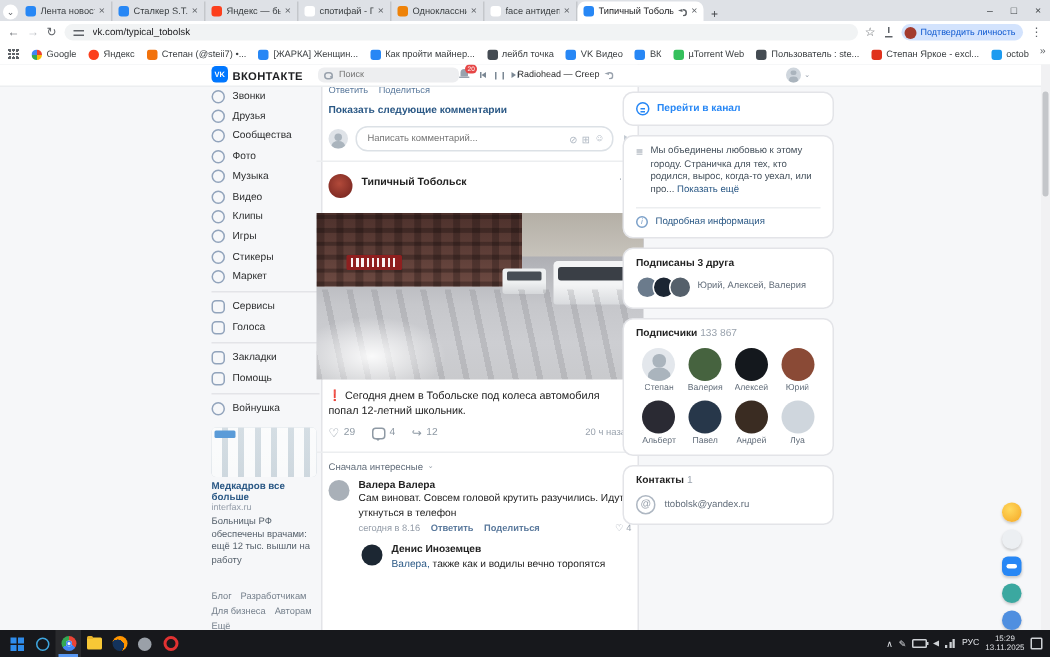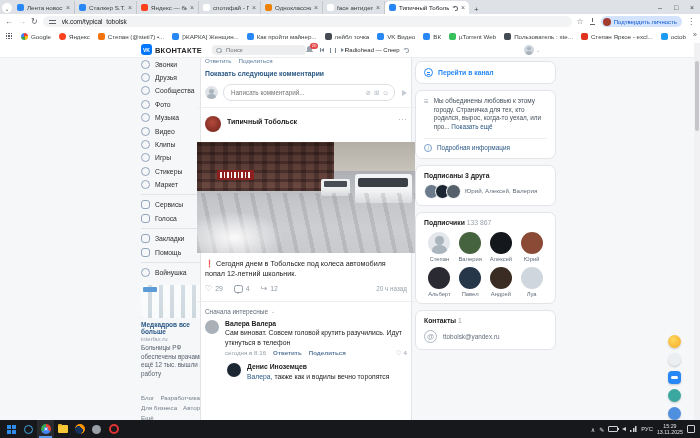--- a/index.html
+++ b/index.html
@@ -100,21 +100,21 @@
   .sb-ad{margin-top:6px;width:70px;}
   .ad-img{height:33px;border-radius:3px;position:relative;overflow:hidden;background:linear-gradient(180deg,#d4dde3,#c3ced6);}
   .ad-img::before{content:"";position:absolute;inset:0;background:repeating-linear-gradient(90deg,rgba(255,255,255,.9) 0 7px,rgba(213,222,228,.6) 7px 11px);}
   .ad-tag{position:absolute;left:2px;top:2px;width:14px;height:5px;background:#5a9bd8;border-radius:1px;z-index:2;}
   .ad-title{font-size:6.5px;color:#2a5885;font-weight:bold;margin-top:3px;}
   .ad-domain{font-size:6px;color:#939ca8;margin-top:1px;}
   .ad-text{font-size:6.3px;color:#56616c;margin-top:2px;line-height:1.35;}
   .sb-links{margin-top:16px;display:flex;flex-wrap:wrap;column-gap:6px;row-gap:3px;width:72px;font-size:6.2px;color:#76818d;}
 
   
-  .feed{position:absolute;left:200px;top:0;bottom:0;width:212px;background:#fff;border-left:1px solid #e3e4e8;border-right:1px solid #e3e4e8;box-sizing:border-box;padding:14px 4px 0;z-index:6;}
+  .feed{position:absolute;left:214px;top:0;bottom:0;width:212px;background:#fff;border-left:1px solid #e3e4e8;border-right:1px solid #e3e4e8;box-sizing:border-box;padding:14px 4px 0;z-index:6;}
   .clipped-meta{font-size:6.2px;color:#99a2ad;display:flex;gap:7px;height:9px;overflow:hidden;}
   .clipped-meta .lnk{color:#5b7a9d;}
   .shownext{font-size:6.8px;color:#2a5885;font-weight:bold;margin-top:4px;}
   .composer{display:flex;align-items:center;gap:5px;margin-top:7px;height:17px;}
   .composer .av{width:13px;height:13px;border-radius:50%;background:#dfe3e8;position:relative;overflow:hidden;flex:0 0 13px;}
   .cfield{flex:1;height:15px;border:1px solid #dce1e6;border-radius:8px;display:flex;align-items:center;padding:0 5px;gap:3px;}
   .cfield input{border:none;outline:none;background:transparent;font-size:6.3px;color:#99a2ad;flex:1;font-family:inherit;min-width:0;}
   .cic{color:#aeb7c2;font-size:6.5px;}
   .send{width:0;height:0;border-top:3px solid transparent;border-bottom:3px solid transparent;border-left:5px solid #c3cad2;margin-left:2px;}
   .post-div{height:1px;background:#eceef0;margin:6px -8px 0;}

